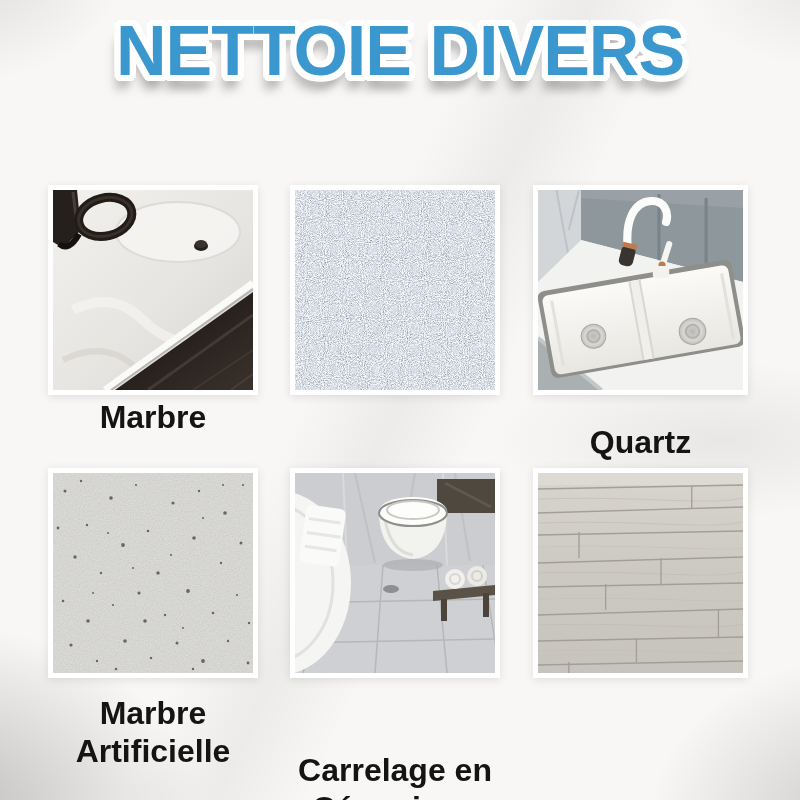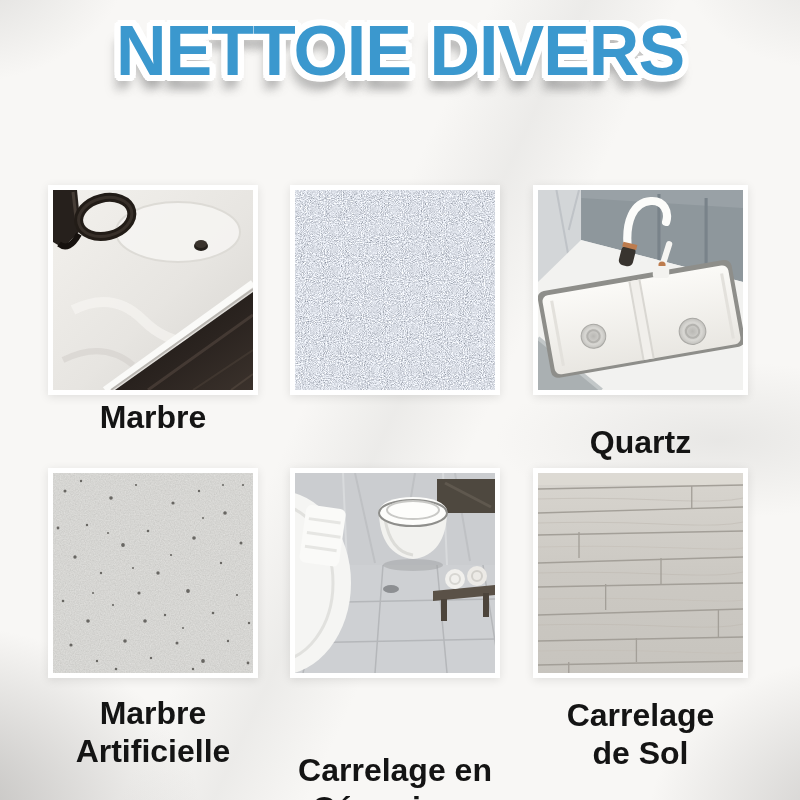--- a/index.html
+++ b/index.html
@@ -306,16 +306,14 @@
         <path d="M96,165 L96,189"></path>
         <path d="M30,189 L30,200"></path>
       </g>
     </svg>
   </div>
 
   <div class="lbl l4">Marbre
 Artificielle</div>
   <div class="lbl l5">Carrelage en
 Céramique</div>
-  <div class="lbl l6">Carrelage
-de Sol</div>
 
 </div>
 
 </body></html>

